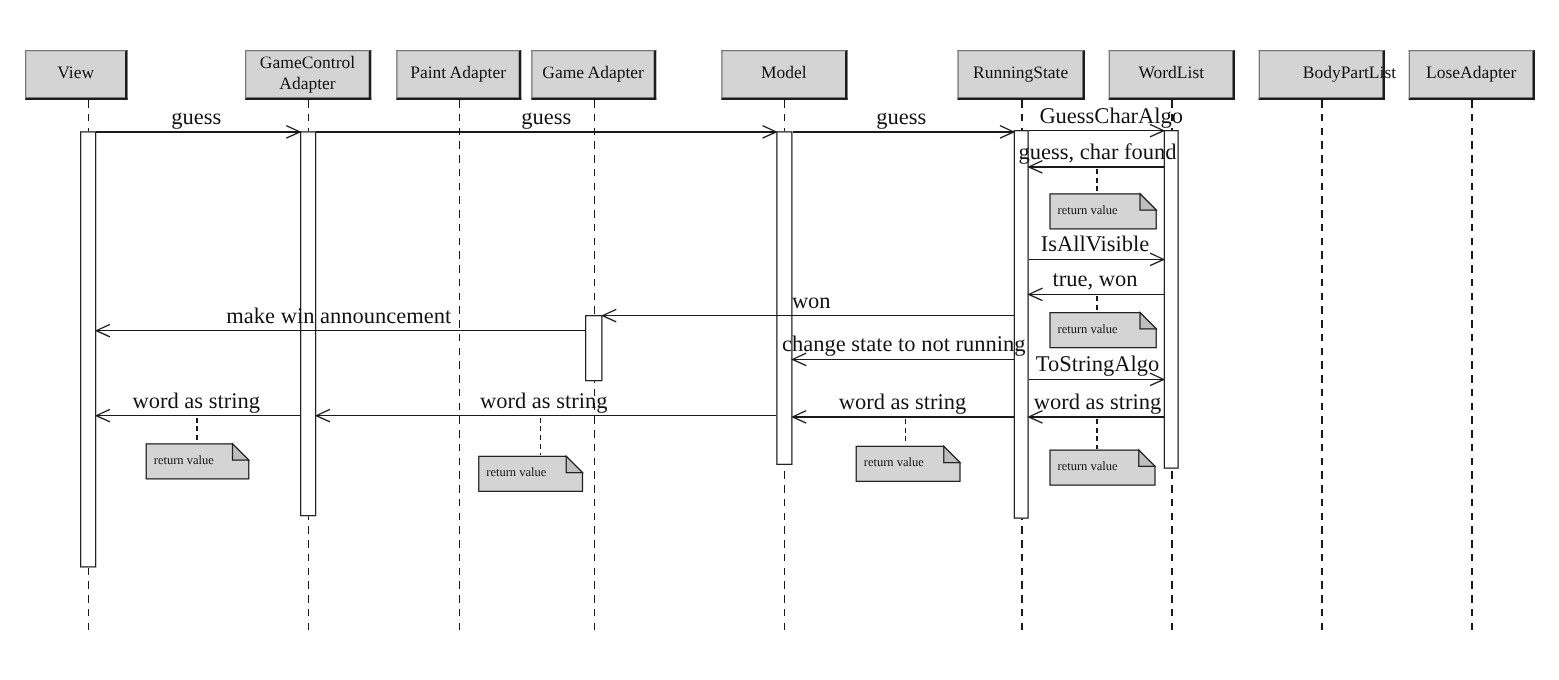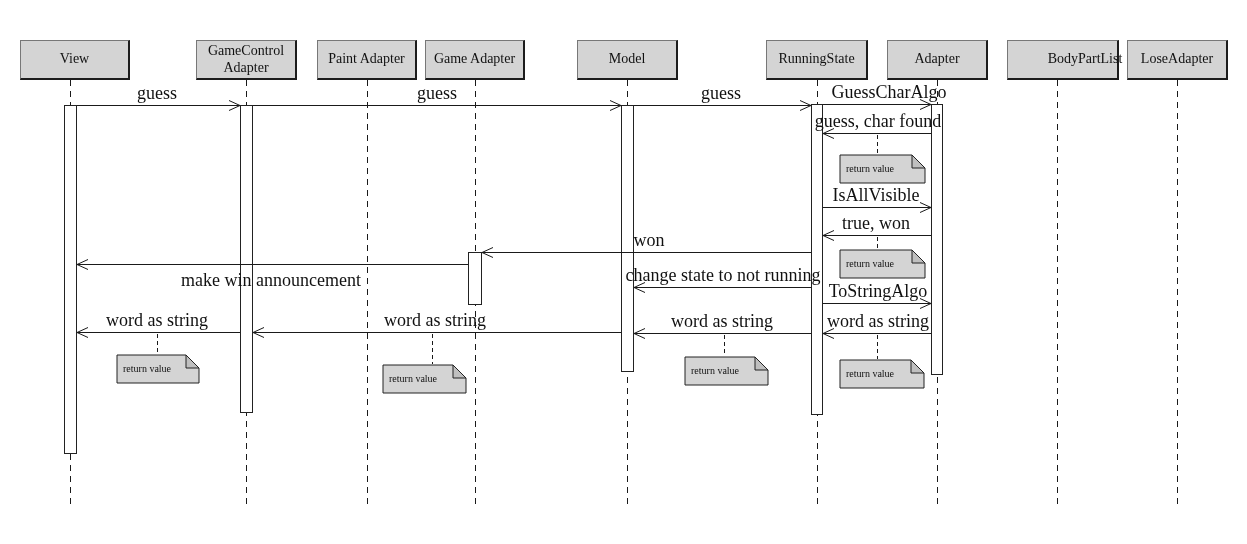--- a/index.html
+++ b/index.html
@@ -82,58 +82,58 @@
       <polygon points="685,357 755,357 768,370 768,385 685,385" fill="#d4d4d4" stroke="#222" stroke-width="1" shape-rendering="auto"></polygon>
       <polygon points="755,357 755,370 768,370" fill="#bfbfbf" stroke="#222" stroke-width="1" shape-rendering="auto"></polygon>
       <line x1="432.5" y1="334" x2="432.5" y2="364" stroke="#1a1a1a" stroke-width="1" stroke-dasharray="4,3"></line>
       <polygon points="383,365 453,365 466,378 466,393 383,393" fill="#d4d4d4" stroke="#222" stroke-width="1" shape-rendering="auto"></polygon>
       <polygon points="453,365 453,378 466,378" fill="#bfbfbf" stroke="#222" stroke-width="1" shape-rendering="auto"></polygon>
       <line x1="157.5" y1="334" x2="157.5" y2="354" stroke="#1a1a1a" stroke-width="1" stroke-dasharray="4,3"></line>
       <polygon points="117,355 186,355 199,368 199,383 117,383" fill="#d4d4d4" stroke="#222" stroke-width="1" shape-rendering="auto"></polygon>
       <polygon points="186,355 186,368 199,368" fill="#bfbfbf" stroke="#222" stroke-width="1" shape-rendering="auto"></polygon>
     </svg>
   <div id="actors">
-      <div class="actor" style="left: 20px; width: 110px; top: 40px; height: 40px;">
+      <div class="actor" style="left: 20px; width: 82px; top: 40px; height: 40px;">
         <span>View</span>
       </div>
       <div class="actor" style="left: 196px; width: 101px; top: 40px; height: 40px;">
         <span>GameControl Adapter</span>
       </div>
       <div class="actor" style="left: 317px; width: 100px; top: 40px; height: 40px;">
         <span>Paint Adapter</span>
       </div>
       <div class="actor" style="left: 425px; width: 100px; top: 40px; height: 40px;">
         <span>Game Adapter</span>
       </div>
       <div class="actor" style="left: 577px; width: 101px; top: 40px; height: 40px;">
         <span>Model</span>
       </div>
       <div class="actor" style="left: 766px; width: 102px; top: 40px; height: 40px;">
         <span>RunningState</span>
       </div>
       <div class="actor" style="left: 887px; width: 101px; top: 40px; height: 40px;">
-        <span>Adapter</span>
+        <span>WordList</span>
       </div>
-      <div class="actor" style="left: 1007px; width: 112px; top: 40px; height: 40px; padding-left: 48px;">
+      <div class="actor" style="left: 1007px; width: 101px; top: 40px; height: 40px; padding-left: 48px;">
         <span>BodyPartList</span>
       </div>
       <div class="actor" style="left: 1127px; width: 101px; top: 40px; height: 40px;">
         <span>LoseAdapter</span>
       </div>
     </div>
   <div id="labels">
       <div class="msg-label" style="left: 157px; top: 86px;">guess</div>
       <div class="msg-label" style="left: 437px; top: 86px;">guess</div>
       <div class="msg-label" style="left: 721px; top: 86px;">guess</div>
       <div class="msg-label" style="left: 889px; top: 85px;">GuessCharAlgo</div>
       <div class="msg-label" style="left: 878px; top: 114px;">guess, char found</div>
       <div class="msg-label" style="left: 876px; top: 188px;">IsAllVisible</div>
       <div class="msg-label" style="left: 876px; top: 216px;">true, won</div>
       <div class="msg-label" style="left: 649px; top: 233px;">won</div>
-      <div class="msg-label" style="left: 271px; top: 245px; margin-top: 28px;">make win announcement</div>
+      <div class="msg-label" style="left: 271px; top: 245px;">make win announcement</div>
       <div class="msg-label" style="left: 723px; top: 268px;">change state to not running</div>
       <div class="msg-label" style="left: 878px; top: 284px;">ToStringAlgo</div>
       <div class="msg-label" style="left: 878px; top: 314px;">word as string</div>
       <div class="msg-label" style="left: 722px; top: 314px;">word as string</div>
       <div class="msg-label" style="left: 435px; top: 313px;">word as string</div>
       <div class="msg-label" style="left: 157px; top: 313px;">word as string</div>
       <div class="note-label" style="left: 846px; top: 162px;">return value</div>
       <div class="note-label" style="left: 846px; top: 257px;">return value</div>
       <div class="note-label" style="left: 846px; top: 367px;">return value</div>
       <div class="note-label" style="left: 691px; top: 364px;">return value</div>

